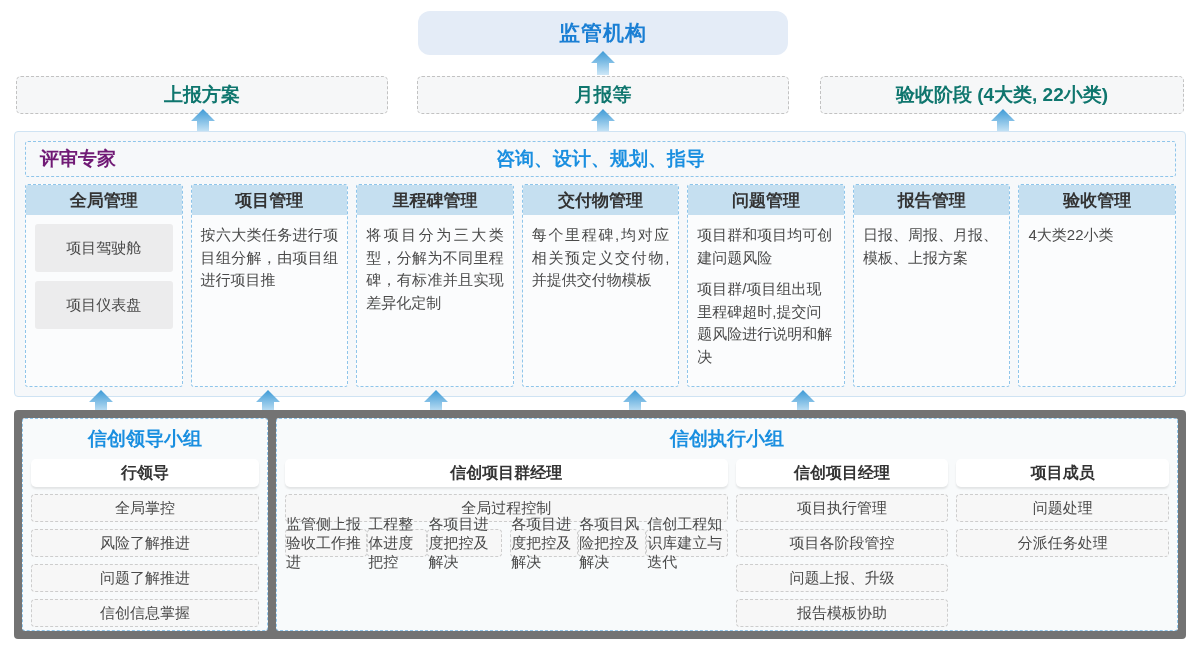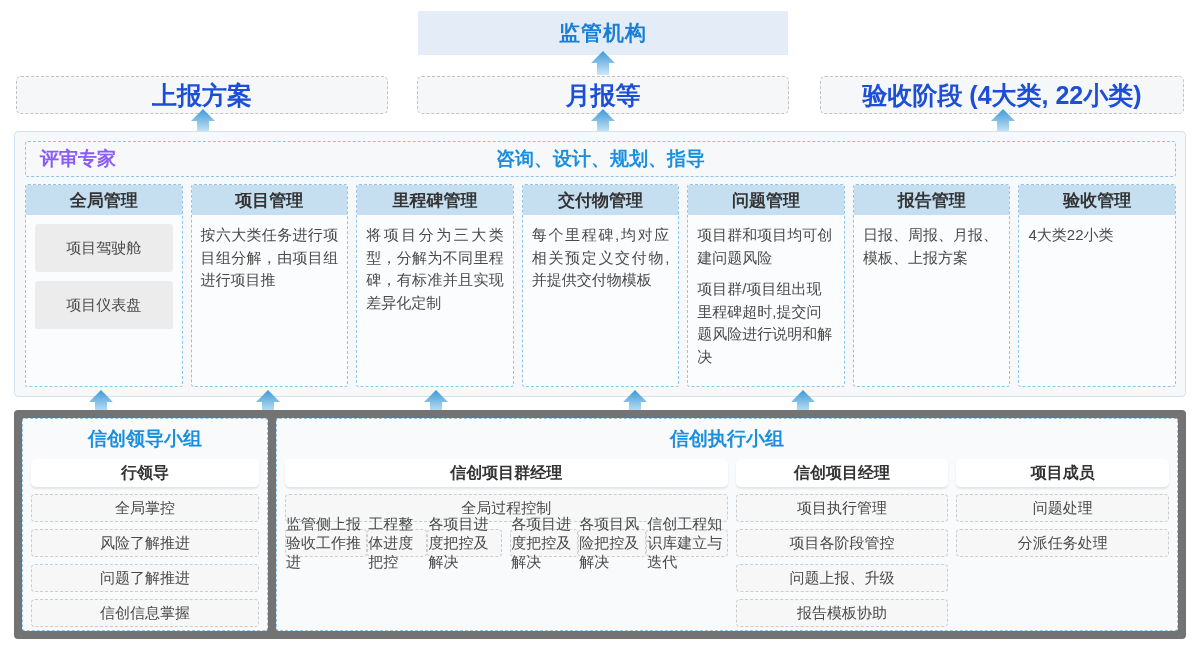--- a/index.html
+++ b/index.html
@@ -18,39 +18,39 @@
     width: 26px; height: 26px;
   }
   .arrow-up svg { display: block; width: 26px; height: 26px; }
 
   
   .regulator {
     position: absolute;
     left: 418px; top: 11px;
     width: 370px; height: 44px;
     background: #e4ecf7;
-    border-radius: 0;
+    border-radius: 12px;
     display: flex; align-items: center; justify-content: center;
   }
   .regulator .txt {
     font-size: 21px; font-weight: bold; color: #1a7fd4;
     letter-spacing: 1px;
   }
 
   
   .report-box {
     position: absolute;
     height: 38px;
     background: #f6f7f8;
     border: 1px dashed #c2c2c2;
     border-radius: 5px;
     display: flex; align-items: center; justify-content: center;
   }
   .report-box .txt {
-    font-size: 25px; font-weight: bold; color: #1d4ed8;
+    font-size: 19px; font-weight: bold; color: #0f766e;
   }
   #report-1 { left: 16px;  top: 76px; width: 372px; }
   #report-2 { left: 417px; top: 76px; width: 372px; }
   #report-3 { left: 820px; top: 76px; width: 364px; }
 
   
   .mid-band {
     position: absolute;
     left: 14px; top: 131px;
     width: 1172px; height: 266px;
@@ -62,21 +62,21 @@
     position: absolute;
     left: 10px; top: 9px;
     width: 1151px; height: 36px;
     border: 1px dashed #8fc5ea;
     border-radius: 3px;
     background: #f6f8fa;
   }
   .mid-header .left-title {
     position: absolute; left: 14px; top: 50%;
     transform: translateY(-50%);
-    font-size: 19px; font-weight: bold; color: #8b5cf6;
+    font-size: 19px; font-weight: bold; color: #701a75;
   }
   .mid-header .center-title {
     position: absolute; left: 0; right: 0; top: 50%;
     transform: translateY(-50%);
     text-align: center;
     font-size: 19px; font-weight: bold; color: #1a8fe0;
   }
 
   .mid-cols {
     position: absolute;

